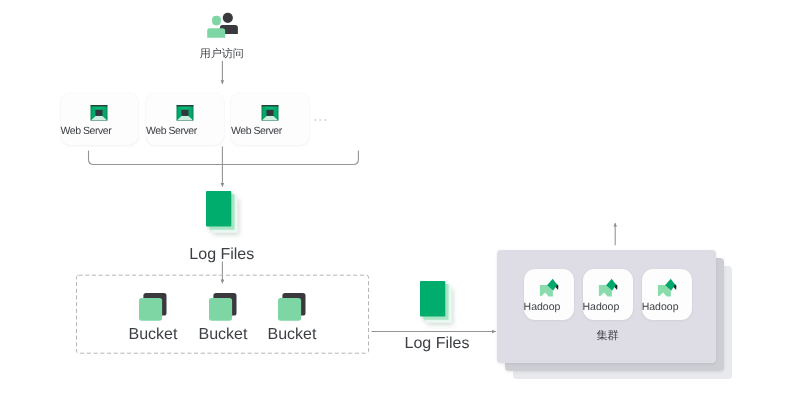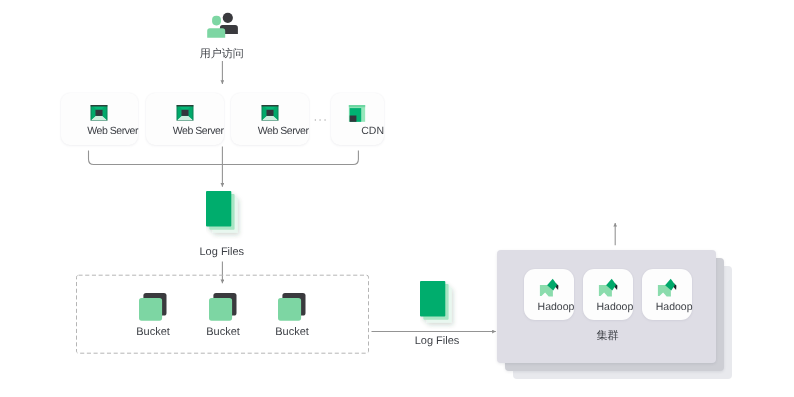--- a/index.html
+++ b/index.html
@@ -2,22 +2,22 @@
 <html><head>
 <meta charset="utf-8">
 <style>
   html,body{margin:0;padding:0;background:#ffffff;}
   body{width:794px;height:397px;font-family:"Liberation Sans",sans-serif;overflow:hidden;-webkit-font-smoothing:antialiased;text-rendering:geometricPrecision;}
   #stage{position:relative;width:794px;height:397px;background:#fff;}
   .lbl,.freelbl{opacity:0.999;}
   .card{position:absolute;background:#fdfdfd;border-radius:9px;
         box-shadow:0 1px 3px rgba(40,45,70,0.055), 0 0 2px rgba(40,45,70,0.05);}
   .card .ico{position:absolute;left:50%;transform:translateX(-50%);}
-  .card .lbl{position:absolute;left:0;right:0;text-align:right;font-size:10.5px;color:#3c3f45;}
-  .freelbl{position:absolute;text-align:center;font-size:11px;color:#3c3f45;}
+  .card .lbl{position:absolute;left:0;right:0;text-align:left;font-size:10.5px;color:#3c3f45;}
+  .freelbl{position:absolute;text-align:center;font-size:16px;color:#3c3f45;}
   svg.lines{position:absolute;left:0;top:0;width:794px;height:397px;overflow:visible;}
   .clusterpanel{position:absolute;border-radius:8px;background:#dedde5;}
 </style>
 </head>
 <body>
 
 <div id="stage">
 
   <svg class="lines" viewBox="0 0 794 397">
     <defs>
@@ -94,31 +94,20 @@
         <path d="M16.2 0 h0.8 v15.6 h-0.8 z" fill="#2c3a36" opacity="0.6"></path>
         <path d="M0 14.9 h17 v0.7 h-17 z" fill="#2c3a36" opacity="0.55"></path>
         <rect x="4.95" y="4.75" width="7.1" height="6.15" fill="#33363c"></rect>
       </svg>
     </span>
     <span class="lbl" style="top:32.2px;letter-spacing:-0.45px;">Web Server</span>
   </div>
 
   <div class="freelbl" style="left:306.3px;top:114px;width:29px;font-size:11px;color:#8e8e8e;letter-spacing:1.2px;">···</div>
 
-  <div class="card" style="left:330.5px;top:92.5px;width:53.5px;height:52px;">
-    <span class="ico" style="top:12.7px;">
-      <svg width="17" height="17" viewBox="0 0 17 17">
-        <rect x="0.2" y="0" width="16.6" height="16.8" fill="#95e7bb"></rect>
-        <rect x="0.2" y="0" width="16.6" height="2.2" fill="#6ed6a2"></rect>
-        <rect x="1.2" y="3.1" width="11.5" height="13.7" fill="#00b172"></rect>
-        <rect x="1.2" y="10.5" width="6.7" height="6.3" fill="#33363c"></rect>
-      </svg>
-    </span>
-    <span class="lbl" style="top:32.2px;">CDN</span>
-  </div>
 
   <div style="position:absolute;left:205.5px;top:191px;">
     <svg width="40" height="48" viewBox="0 0 40 48">
       <defs>
           <filter id="lfsh" x="-40%" y="-40%" width="200%" height="200%">
         <feDropShadow dx="1.2" dy="2.2" stdDeviation="2.2" flood-color="#1d4d35" flood-opacity="0.20"></feDropShadow>
       </filter>
         </defs>
       <g filter="url(#lfsh)">
         <rect x="6.6" y="6.2" width="25.3" height="35.6" rx="1" fill="#e8f7ef"></rect>

